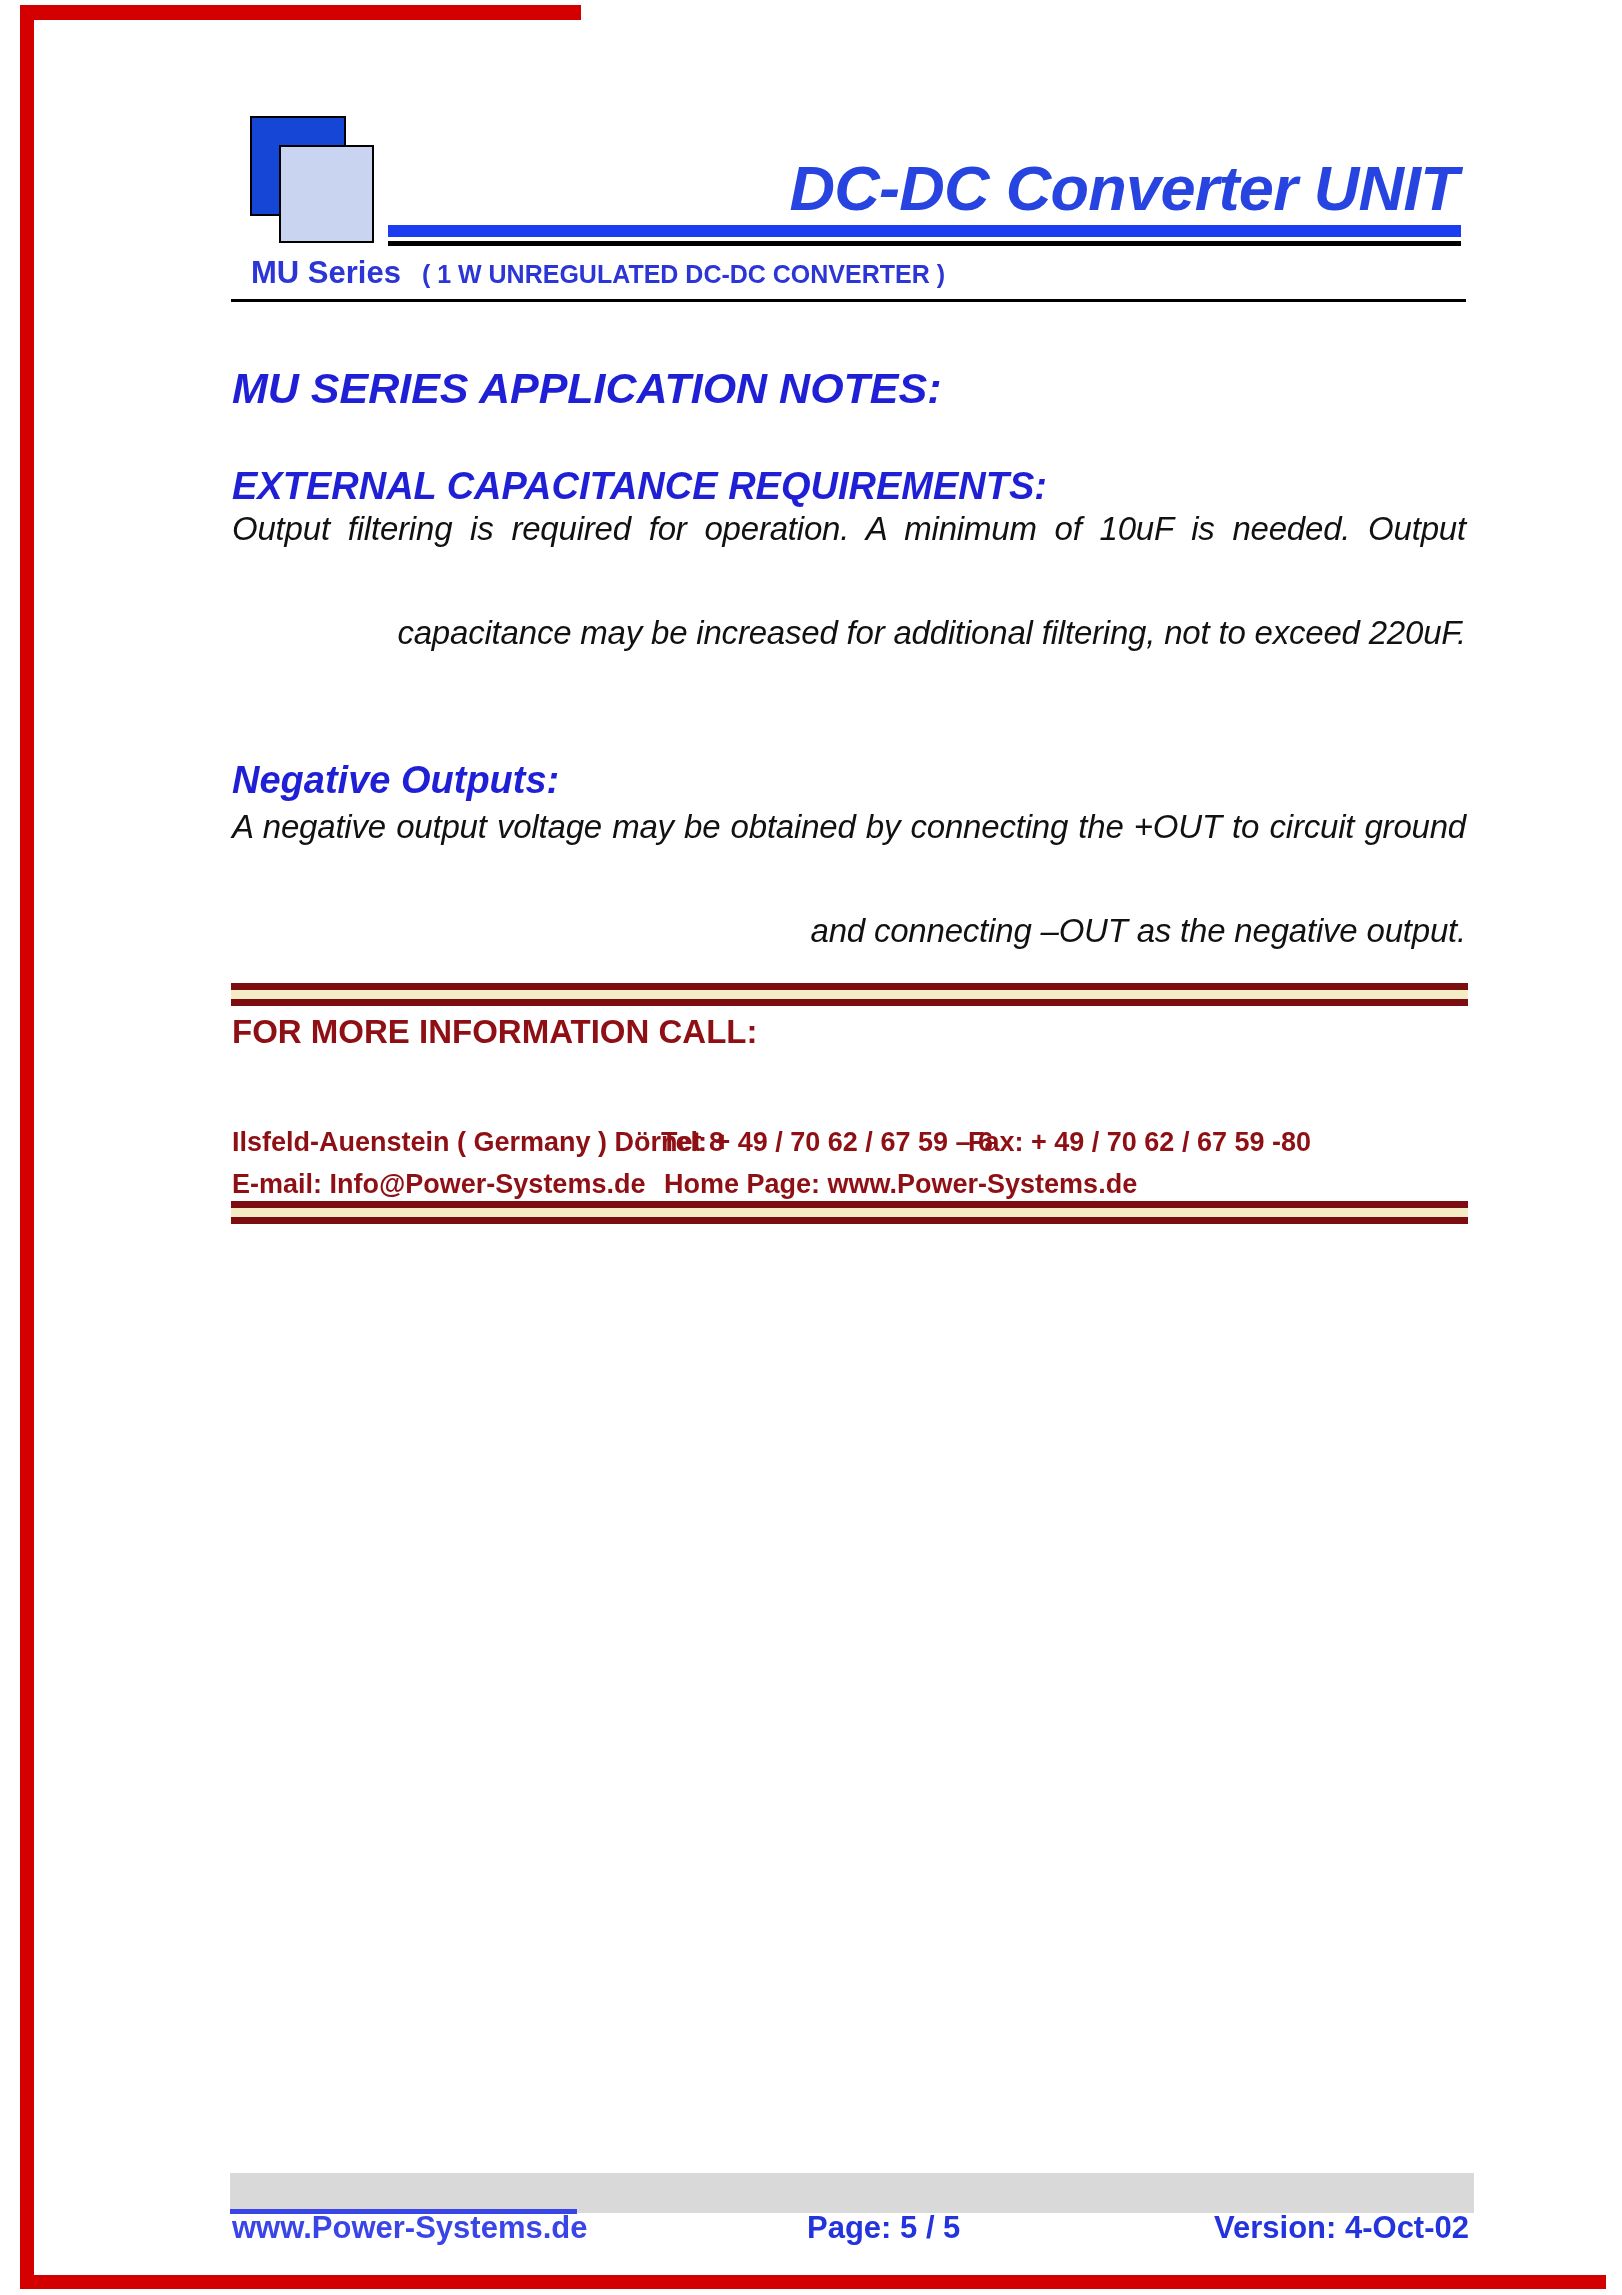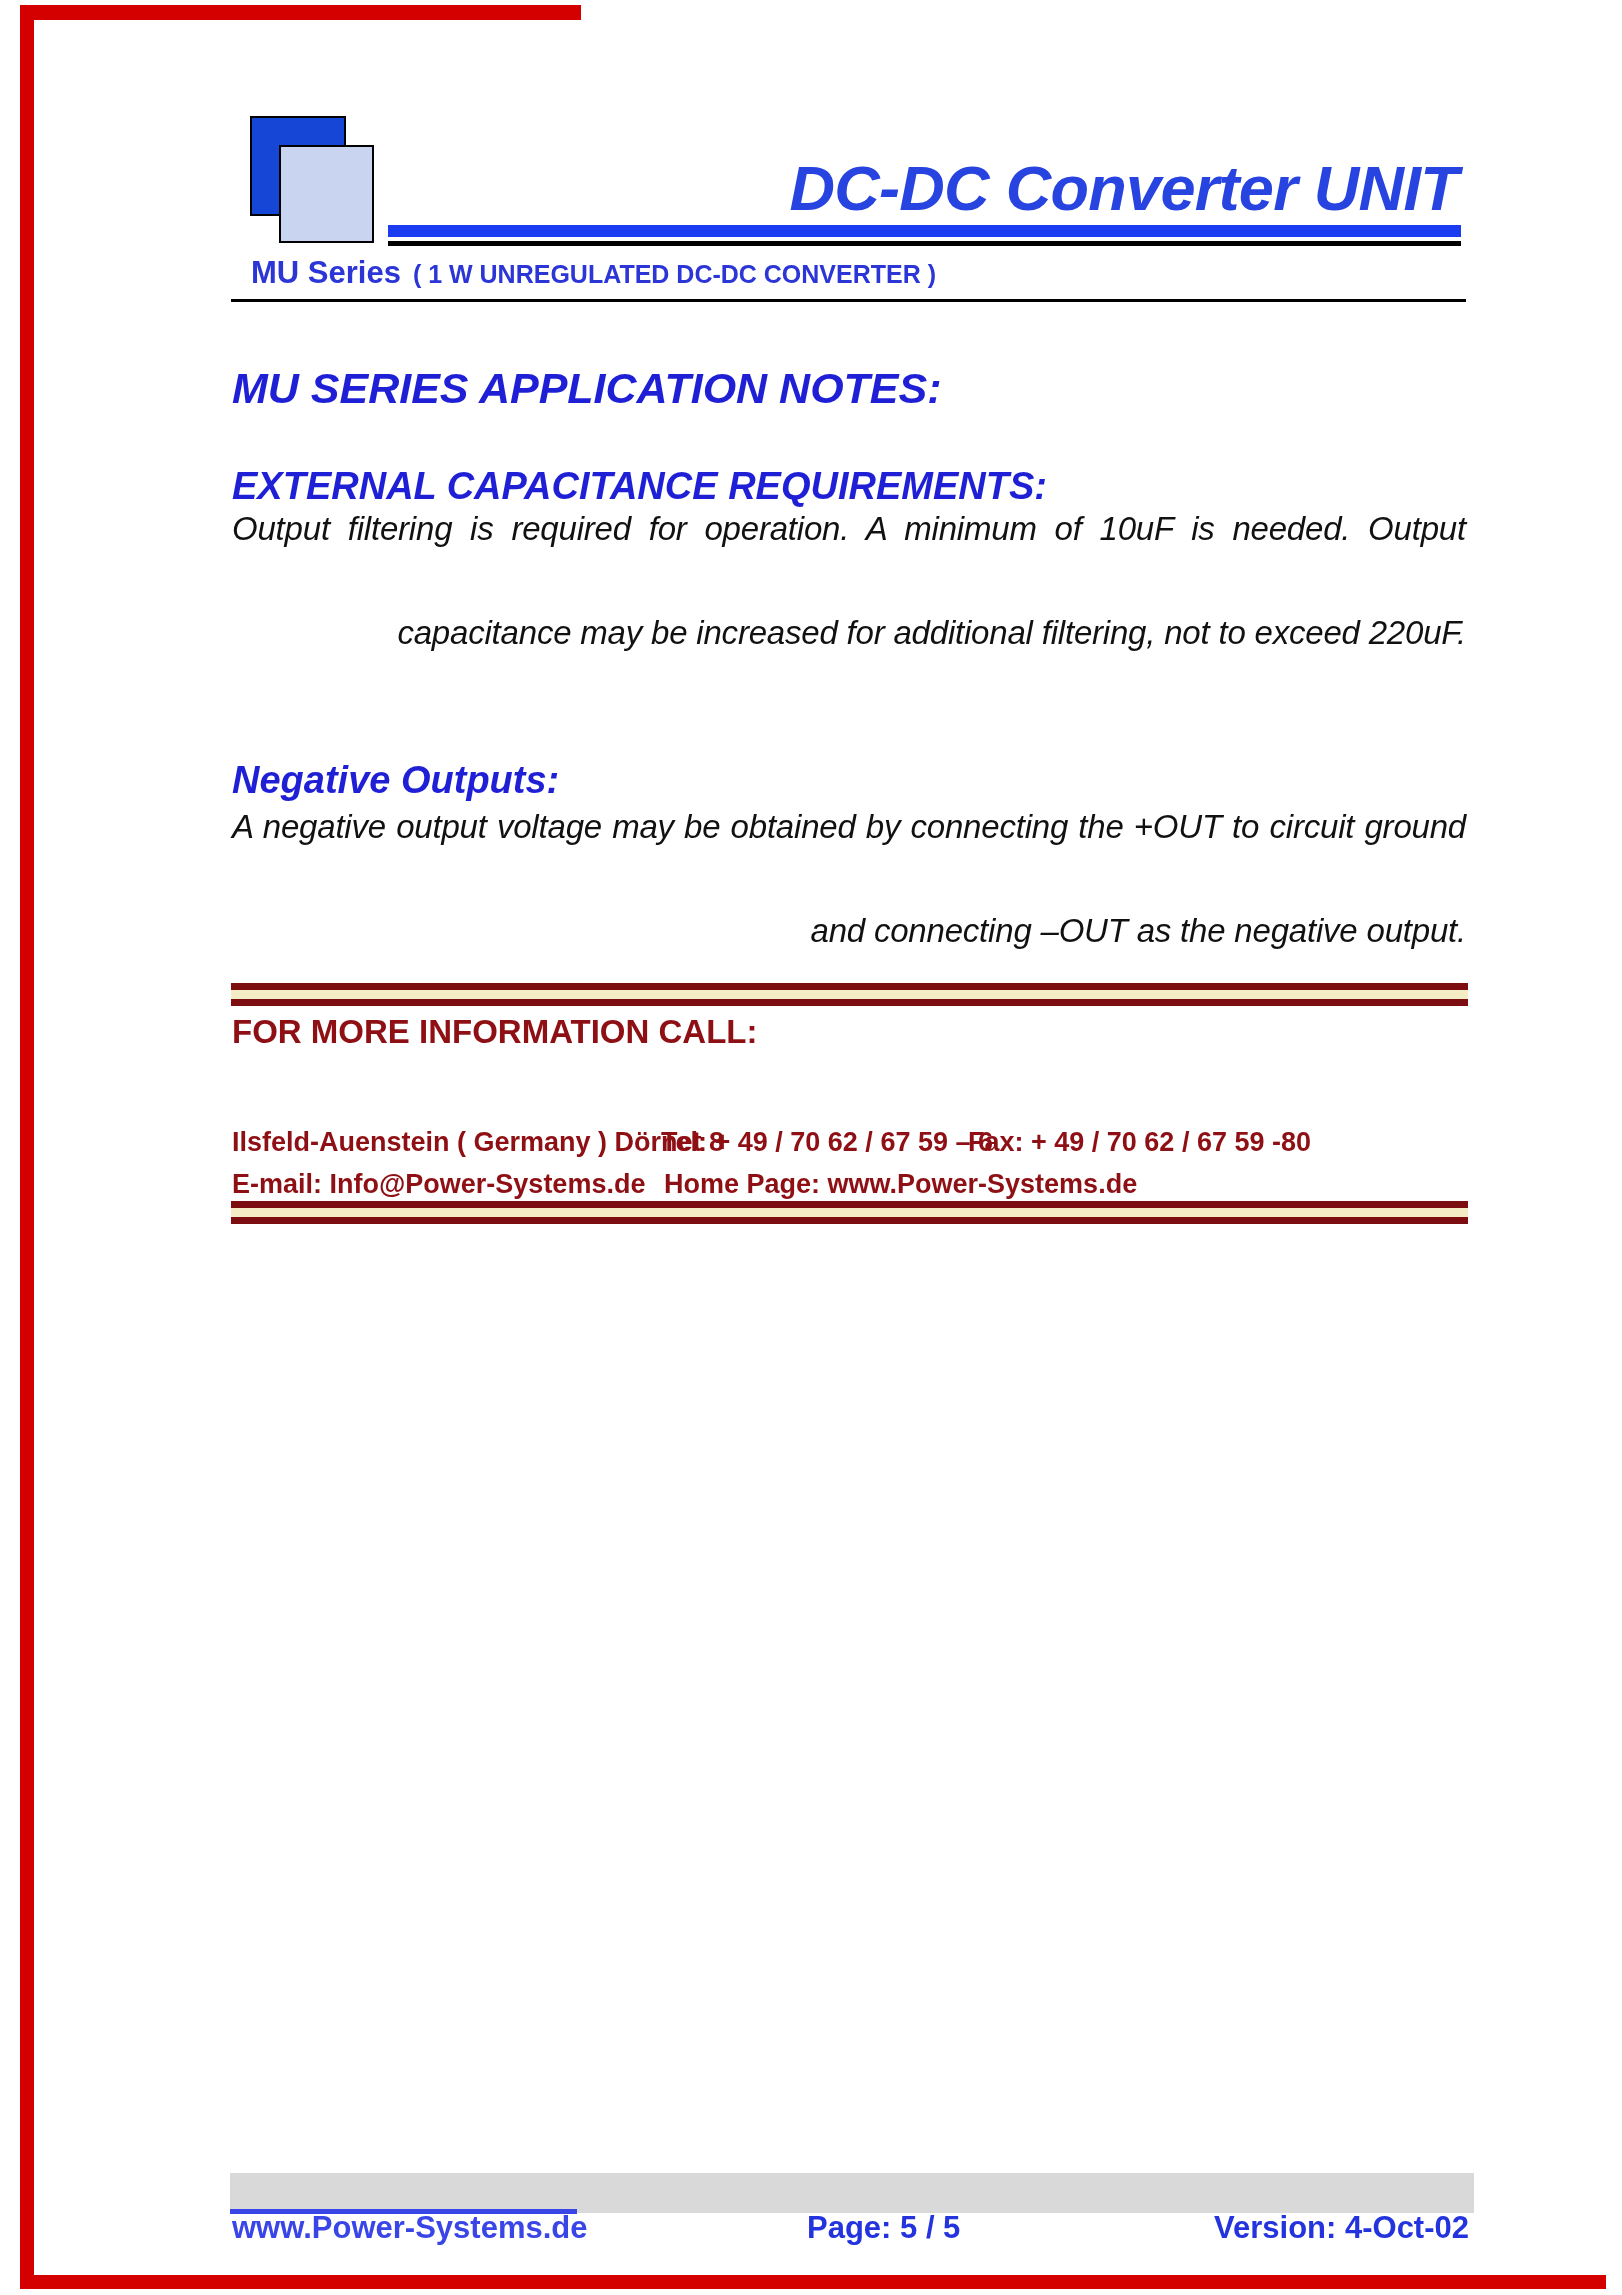--- a/index.html
+++ b/index.html
@@ -29,21 +29,21 @@
   }
 
   
   .doc-title {
     top: 152px; right: 164px;
     font-size: 63px; font-weight: bold; font-style: italic;
     color: #2744e0; letter-spacing: -0.7px; white-space: nowrap;
   }
   .blue-bar   { left: 388px; top: 225px; width: 1073px; height: 11.8px; background: #1c3cf2; }
   .black-bar  { left: 388px; top: 241px; width: 1073px; height: 4.6px;  background: #000000; }
-  .mu-line { left: 251px; top: 255px; display: flex; align-items: baseline; gap: 12px; white-space: nowrap; }
+  .mu-line { left: 251px; top: 255px; display: flex; align-items: baseline; gap: 21px; white-space: nowrap; }
   .mu-name     { font-size: 31px; font-weight: bold; color: #2c35d6; }
   .mu-subtitle { font-size: 25px; font-weight: bold; color: #2c35d6; }
   .header-rule { left: 231px; top: 299px; width: 1235px; height: 3.3px; background: #000000; }
 
   
   .notes-heading {
     left: 232px; top: 364px;
     font-size: 43px; font-weight: bold; font-style: italic;
     color: #1f1fd6; white-space: nowrap;
   }

